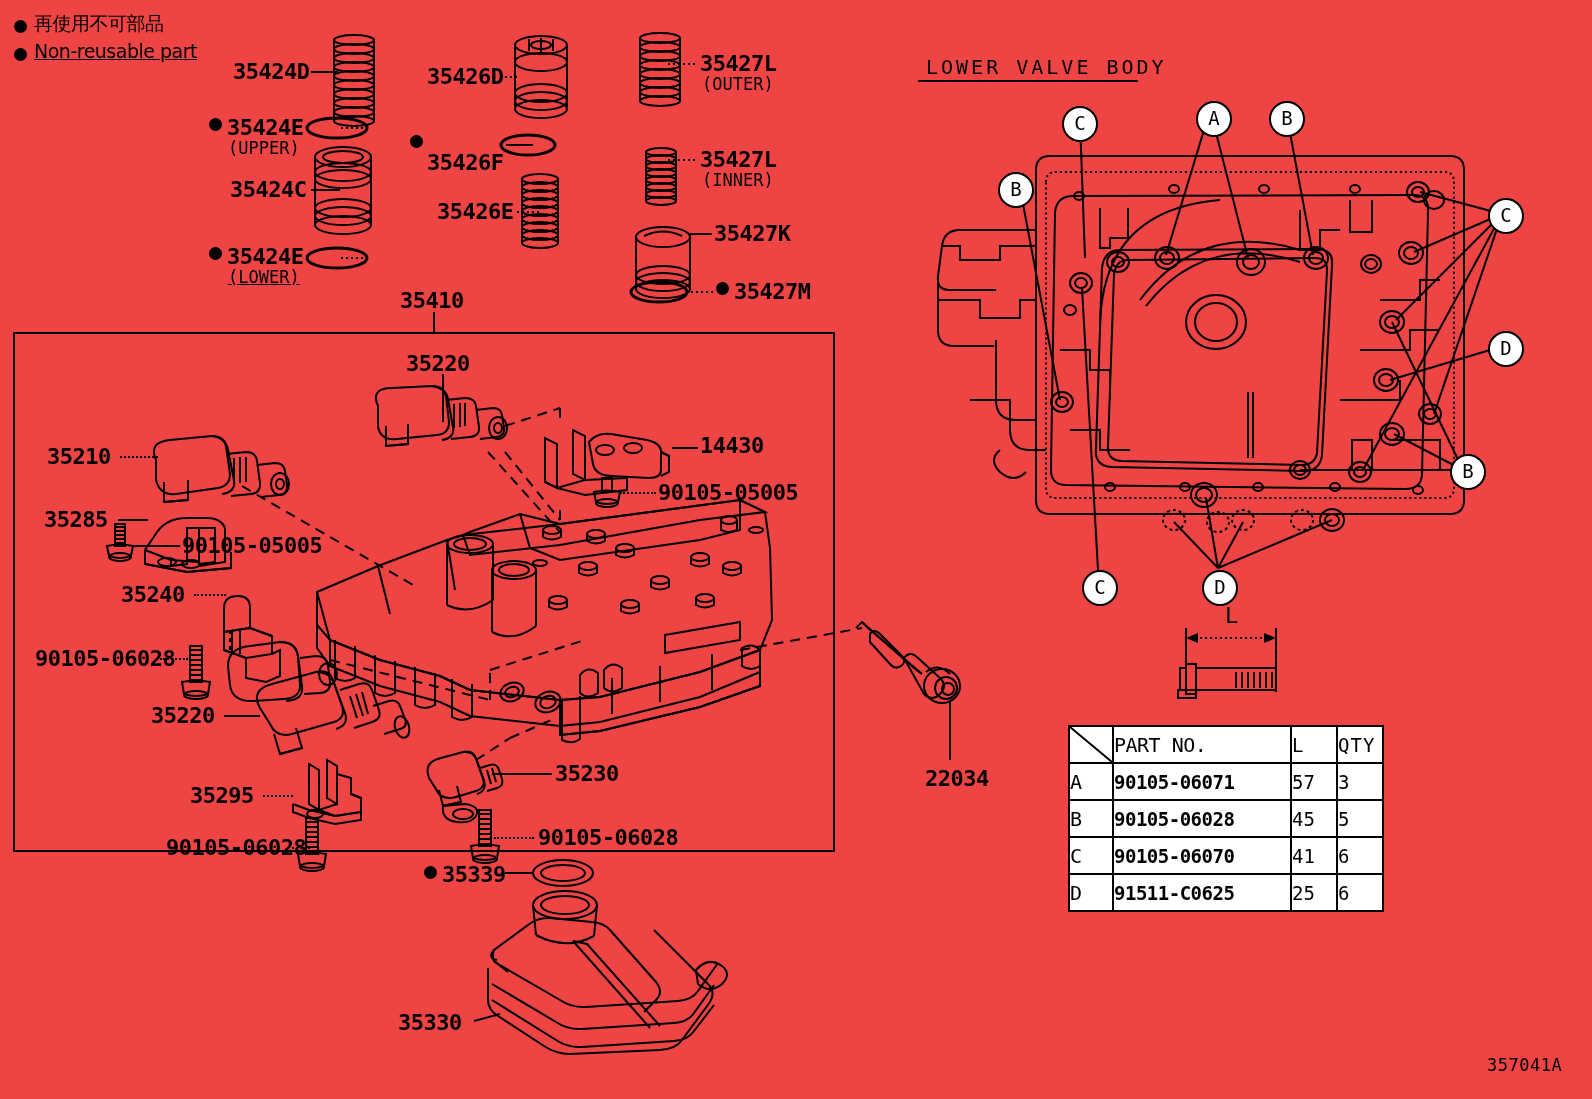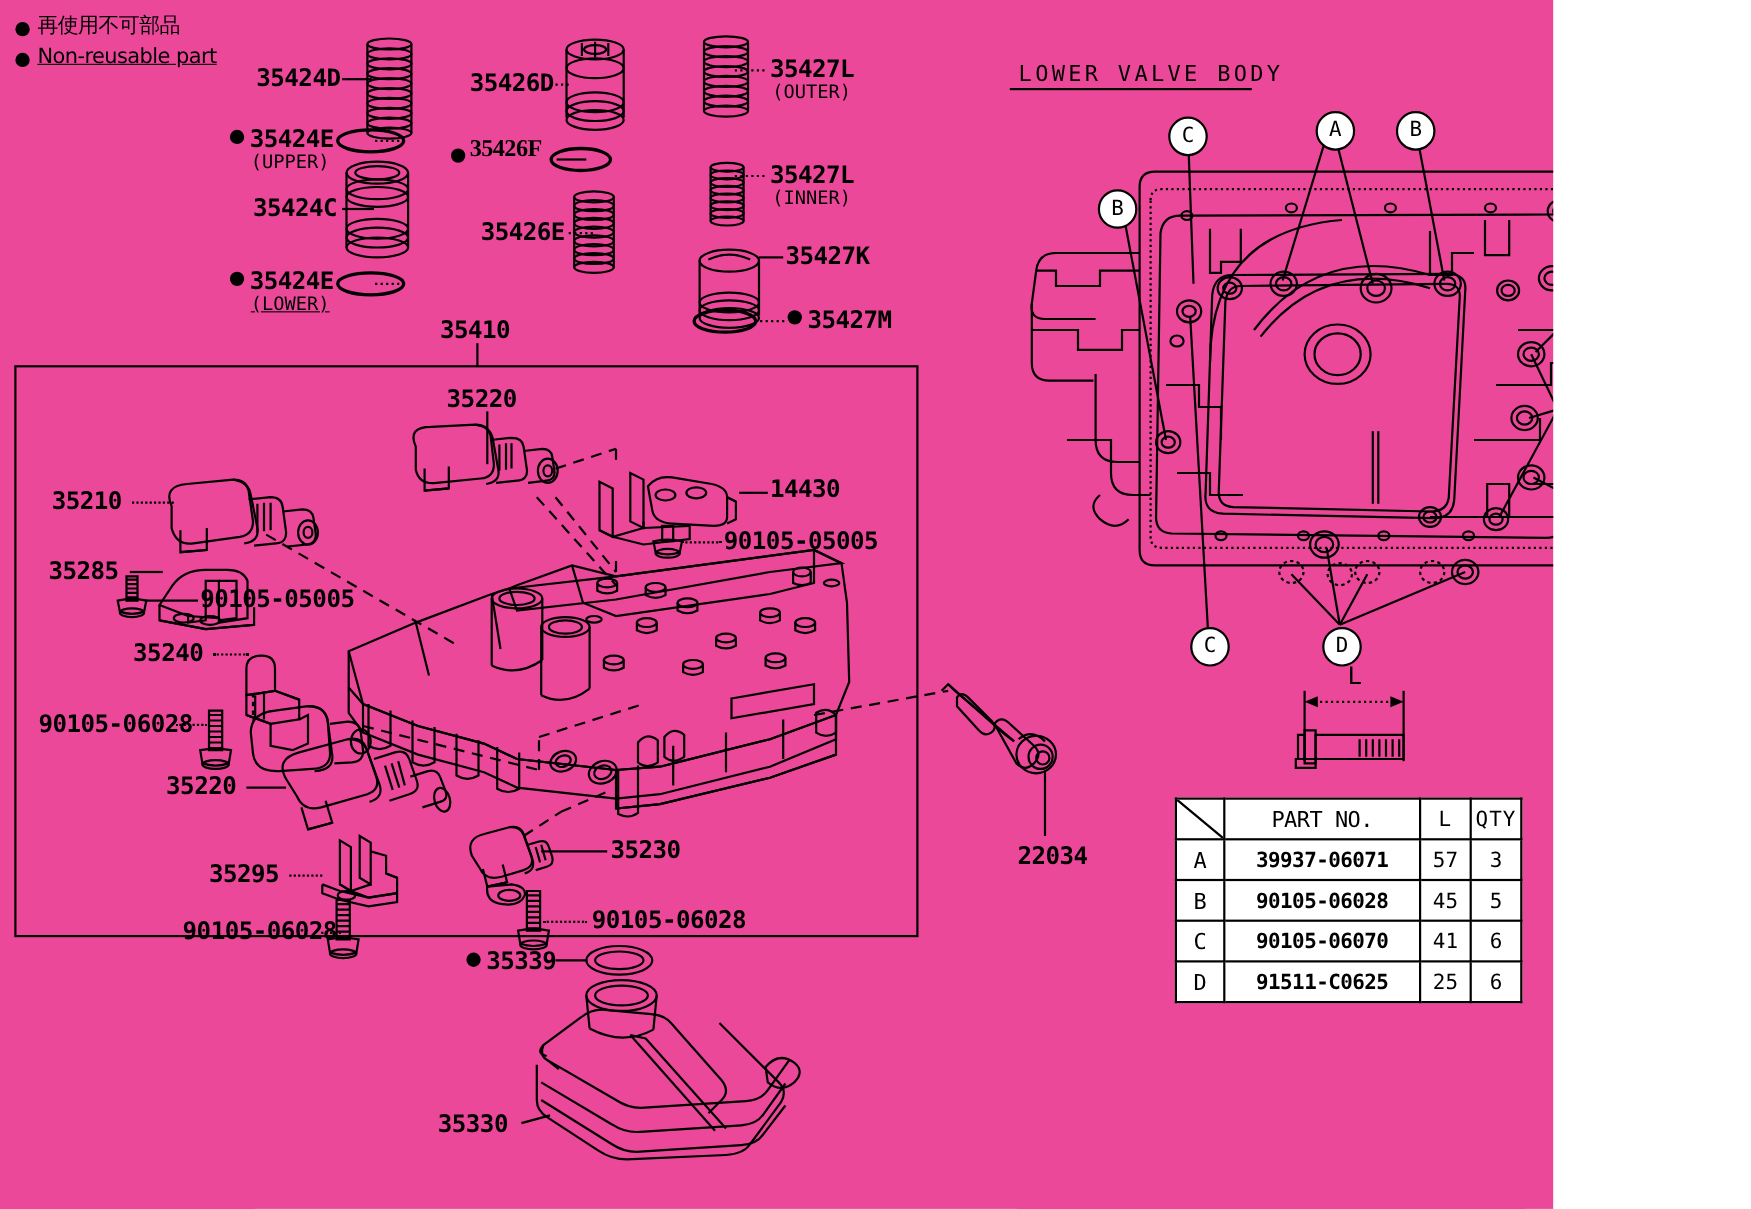--- a/index.html
+++ b/index.html
@@ -2,23 +2,23 @@
 <html><head>
 <meta charset="utf-8">
 <style>
   html, body {
     margin: 0;
     padding: 0;
     background: #ffffff;
   }
   #page {
     position: relative;
-    width: 1412px;
+    width: 1592px;
     height: 1099px;
-    background: #ec4899;
+    background: #ef4444;
     font-family: "DejaVu Sans Mono", "Liberation Mono", monospace;
     color: #000000;
     overflow: hidden;
   }
   .lbl {
     position: absolute;
     white-space: nowrap;
     font-family: "DejaVu Sans Mono", "Liberation Mono", monospace;
     font-weight: bold;
     font-size: 22px;
@@ -105,21 +105,21 @@
   #parts-table {
     position: absolute;
     left: 1068px;
     top: 725px;
     border-collapse: collapse;
     font-family: "DejaVu Sans Mono", "Liberation Mono", monospace;
     background: #fff;
   }
   #parts-table th, #parts-table td {
     border: 2px solid #000;
-    text-align: center;
+    text-align: left;
     font-weight: bold;
     font-size: 19px;
     padding: 0;
     height: 35px;
     color: #000;
   }
   #parts-table thead th {
     font-weight: normal;
     font-size: 20px;
     letter-spacing: 1px;
@@ -711,21 +711,21 @@
 
   <div class="lbl" style="left:230px; top:179px;">35424C</div>
 
   <div class="dot" style="left:209px; top:247px;"></div>
   <div class="lbl" style="left:227px; top:246px;">35424E</div>
   <div class="lbl sub" style="left:228px; top:269px;text-decoration:underline;">(LOWER)</div>
 
   <div class="lbl" style="left:427px; top:66px;">35426D</div>
 
   <div class="dot" style="left:410px; top:135px;"></div>
-  <div class="lbl" style="left:427px; top:124px;font-family:Liberation Serif, serif;">35426F</div>
+  <div class="lbl" style="left:427px; top:152px;">35426F</div>
 
   <div class="lbl" style="left:437px; top:201px;">35426E</div>
 
   <div class="lbl" style="left:700px; top:53px;">35427L</div>
   <div class="lbl sub" style="left:702px; top:76px;">(OUTER)</div>
 
   <div class="lbl" style="left:700px; top:149px;">35427L</div>
   <div class="lbl sub" style="left:702px; top:172px;">(INNER)</div>
 
   <div class="lbl" style="left:714px; top:223px;">35427K</div>
@@ -804,21 +804,21 @@
           </svg>
         </th>
         <th class="c-pn">PART NO.</th>
         <th class="c-l">L</th>
         <th class="c-q">QTY</th>
       </tr>
     </thead>
     <tbody>
       <tr>
         <td class="c-key">A</td>
-        <td class="c-pn">39937-06071</td>
+        <td class="c-pn">90105-06071</td>
         <td class="c-l">57</td>
         <td class="c-q">3</td>
       </tr>
       <tr>
         <td class="c-key">B</td>
         <td class="c-pn">90105-06028</td>
         <td class="c-l">45</td>
         <td class="c-q">5</td>
       </tr>
       <tr>

